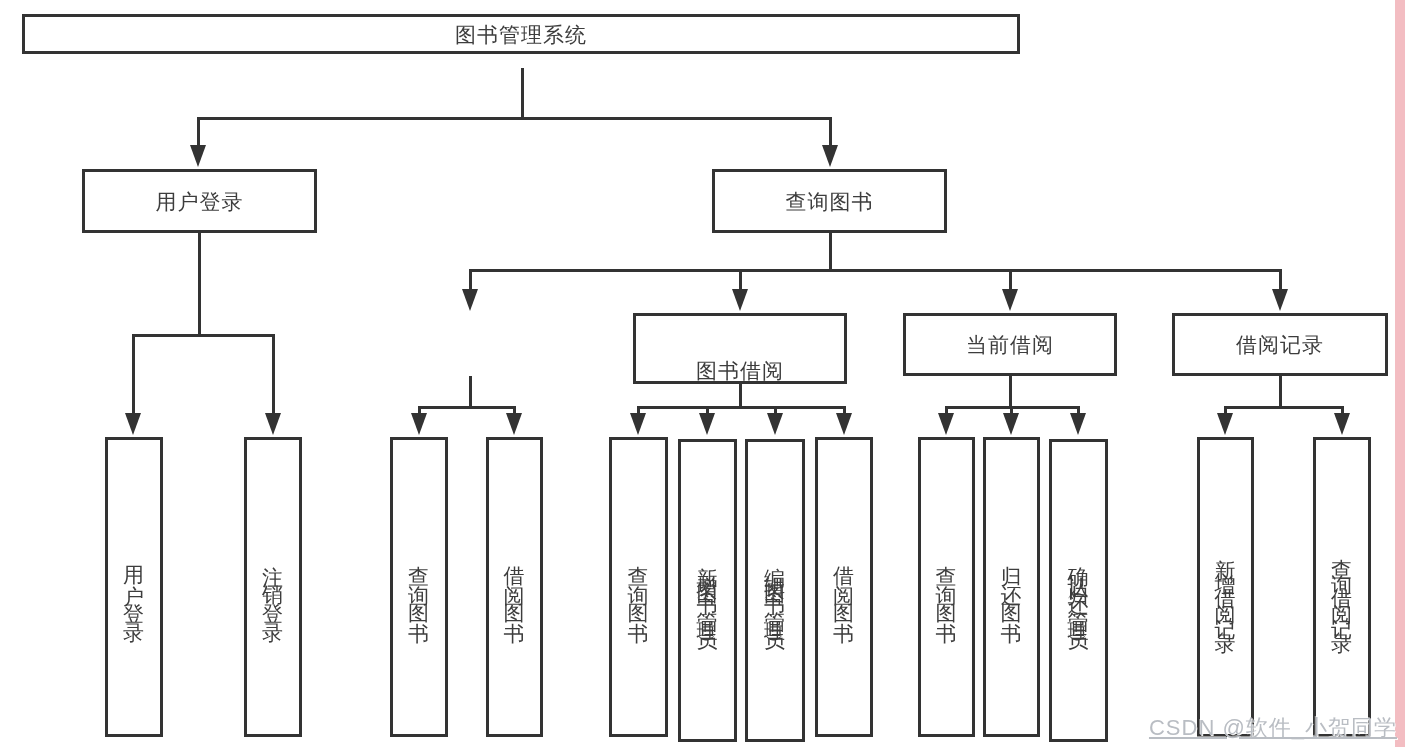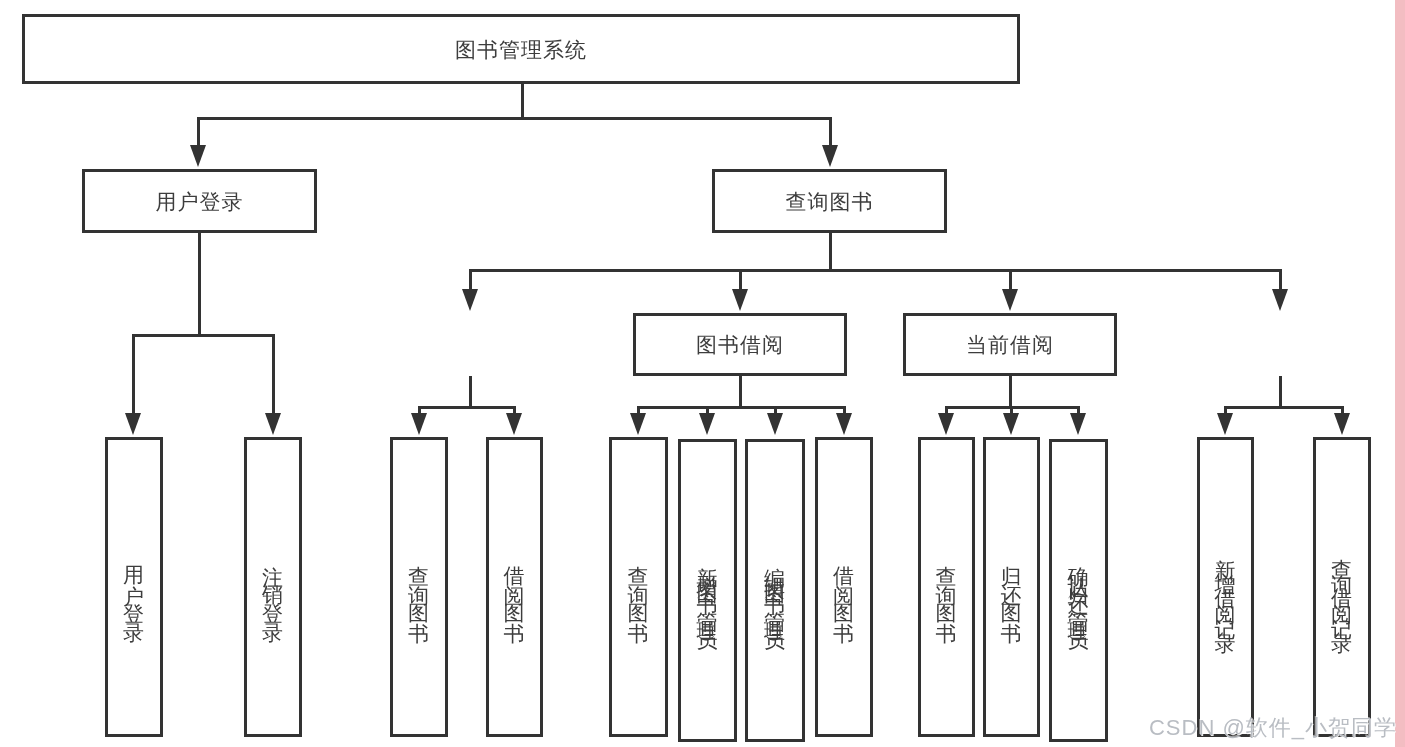--- a/index.html
+++ b/index.html
@@ -64,20 +64,21 @@
   }
   #watermark{
     position:absolute;
     right:8px;
     bottom:4px;
     font-size:22px;
     color:var(--watermark);
     text-shadow:1px 1px 0 rgba(255,255,255,0.9), -1px -1px 0 rgba(255,255,255,0.5);
     white-space:nowrap;
     letter-spacing:1px;
+    text-decoration:underline;
   }
 </style>
 </head>
 <body>
 
 <div id="stage">
 
   <div id="connectors">
       <div class="line" style="left: 521px; top: 68px; width: 3px; height: 50px;"></div>
       <div class="line" style="left: 197px; top: 117px; width: 635px; height: 3px;"></div>
@@ -126,37 +127,40 @@
       <div class="line" style="left: 1077px; top: 407px; width: 3px; height: 10px;"></div>
       <div class="arrow" style="left: 1070px; top: 413px;"></div>
       <div class="line" style="left: 1279px; top: 376px; width: 3px; height: 31px;"></div>
       <div class="line" style="left: 1224px; top: 406px; width: 120px; height: 3px;"></div>
       <div class="line" style="left: 1224px; top: 407px; width: 3px; height: 10px;"></div>
       <div class="arrow" style="left: 1217px; top: 413px;"></div>
       <div class="line" style="left: 1341px; top: 407px; width: 3px; height: 10px;"></div>
       <div class="arrow" style="left: 1334px; top: 413px;"></div>
     </div>
 
-  <div class="box h" style="left:22px;top:14px;width:998px;height:70px;">
+  <div class="box h" style="left:22px;top:14px;width:998px;height:40px;">
     <span>图书管理系统</span>
   </div>
 
   <div class="box h" style="left:82px;top:169px;width:235px;height:64px;">
     <span>用户登录</span>
   </div>
   <div class="box h" style="left:712px;top:169px;width:235px;height:64px;">
     <span>查询图书</span>
   </div>
 
-  <div class="box h" style="left:633px;top:313px;width:214px;height:63px;">
+  <div class="box h" style="left:633px;top:313px;width:214px;height:71px;align-items:flex-end;">
     <span>图书借阅</span>
   </div>
   <div class="box h" style="left:903px;top:313px;width:214px;height:63px;">
     <span>当前借阅</span>
   </div>
+  <div class="box h" style="left:1172px;top:313px;width:216px;height:63px;">
+    <span>借阅记录</span>
+  </div>
 
   <div class="box v v4" style="left:105px;top:437px;width:58px;height:300px;">
     <span>用户登录</span>
   </div>
   <div class="box v v4" style="left:244px;top:437px;width:58px;height:300px;">
     <span>注销登录</span>
   </div>
 
   <div class="box v v4" style="left:390px;top:437px;width:58px;height:300px;">
     <span>查询图书</span>

